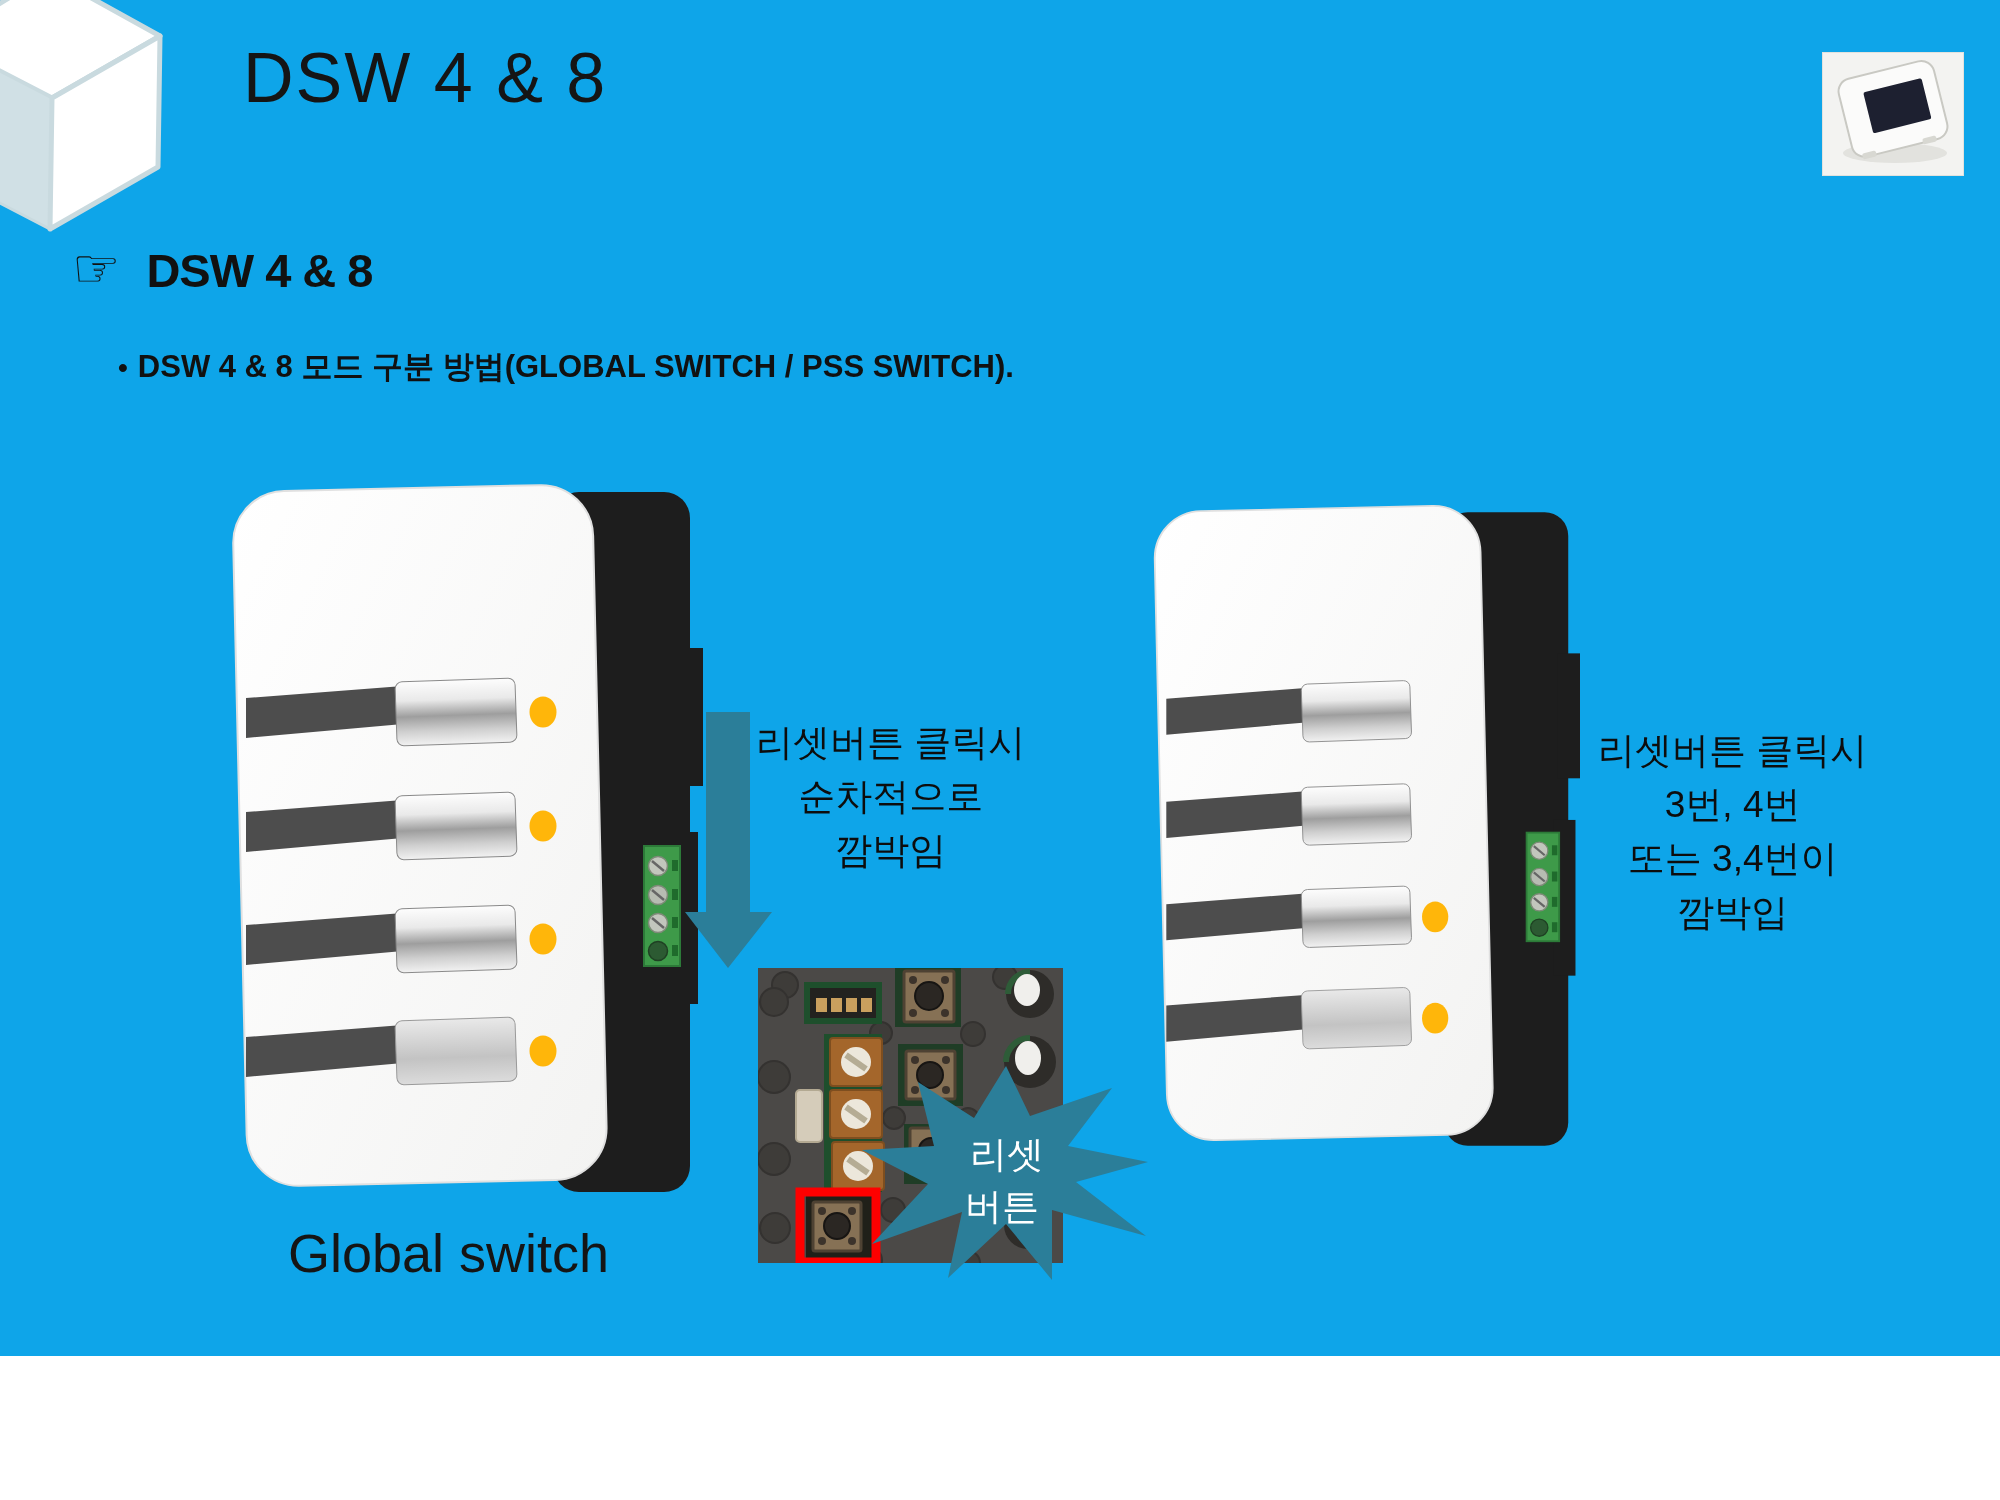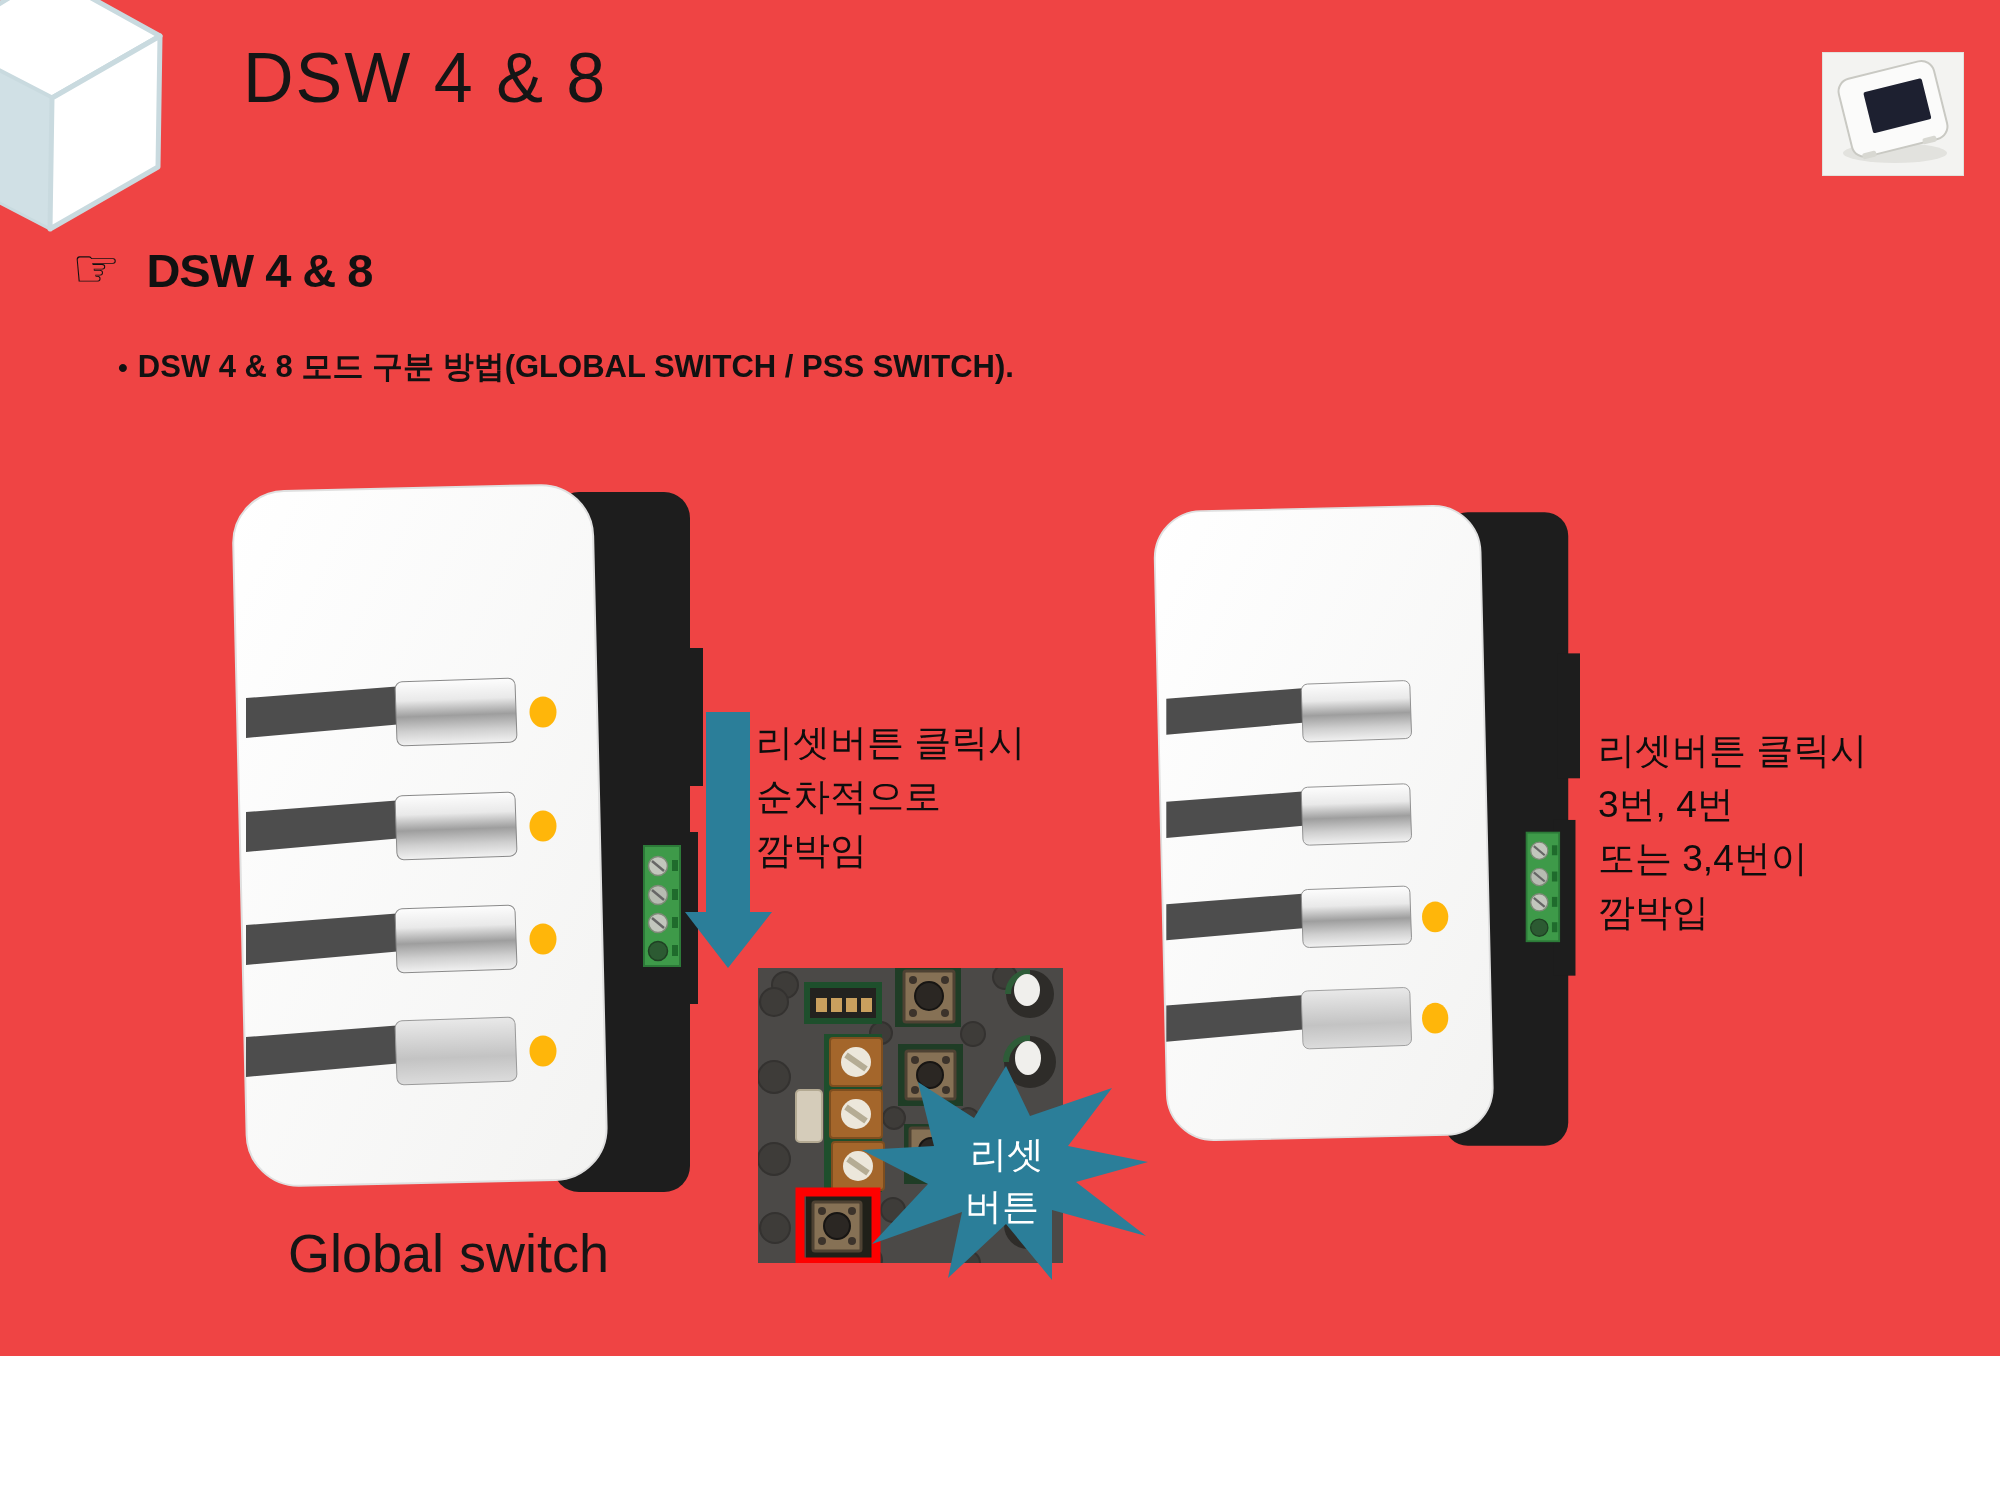--- a/index.html
+++ b/index.html
@@ -1,16 +1,16 @@
 <!DOCTYPE html>
 <html><head>
 <meta charset="utf-8">
 <style>
   html,body{margin:0;padding:0;background:#fff;}
-  #slide{position:relative;width:2000px;height:1356px;background:#ef4444;overflow:hidden;
+  #slide{position:relative;width:2000px;height:1356px;background:#0ea5e9;overflow:hidden;
          font-family:"Liberation Sans",sans-serif;color:#111;}
   .abs{position:absolute;}
 
   
   #cube-logo{left:0;top:0;}
   #slide-title{left:243px;top:38px;font-size:70px;font-weight:300;letter-spacing:2px;color:#151515;}
   #heading{left:72px;top:238px;display:flex;align-items:baseline;}
   #heading .pointer{font-size:54px;line-height:60px;margin-right:26px;}
   #heading .h-bold{font-size:47px;font-weight:bold;letter-spacing:-1px;}
   #heading .h-kor{font-size:47px;font-weight:600;font-family:"Liberation Serif",serif;letter-spacing:2px;}
@@ -31,21 +31,21 @@
   #smartrol .sm-building{position:absolute;left:0;bottom:0;width:100%;height:52px;opacity:.85;
             background:repeating-linear-gradient(90deg,#9f8fd8 0 10px,#cdc5ee 10px 14px,#8098d8 14px 26px,#e9e5f5 26px 30px);}
   #smartrol .sm-building::after{content:"";position:absolute;inset:0;
             background:repeating-linear-gradient(0deg,rgba(60,50,120,.35) 0 3px,rgba(255,255,255,0) 3px 9px);}
   #device-photo{left:1822px;top:52px;width:140px;height:122px;background:#f3f3f1;border:1px solid #e2e2de;}
 
   
   .annot{font-size:37px;line-height:54px;color:#0d0d0d;white-space:nowrap;}
   #annot-left{left:756px;top:716px;}
   #annot-right{left:1598px;top:724px;}
-  .annot span{display:block;}
+  .annot span{display:block;text-align:center;}
 
   
   .panel-label{font-size:54px;font-weight:400;color:#151515;text-align:left;width:420px;}
   #label-global{left:288px;top:1222px;}
   #label-pss{left:1112px;top:1228px;}
 </style>
 </head>
 <body>
 
 <div id="slide">

